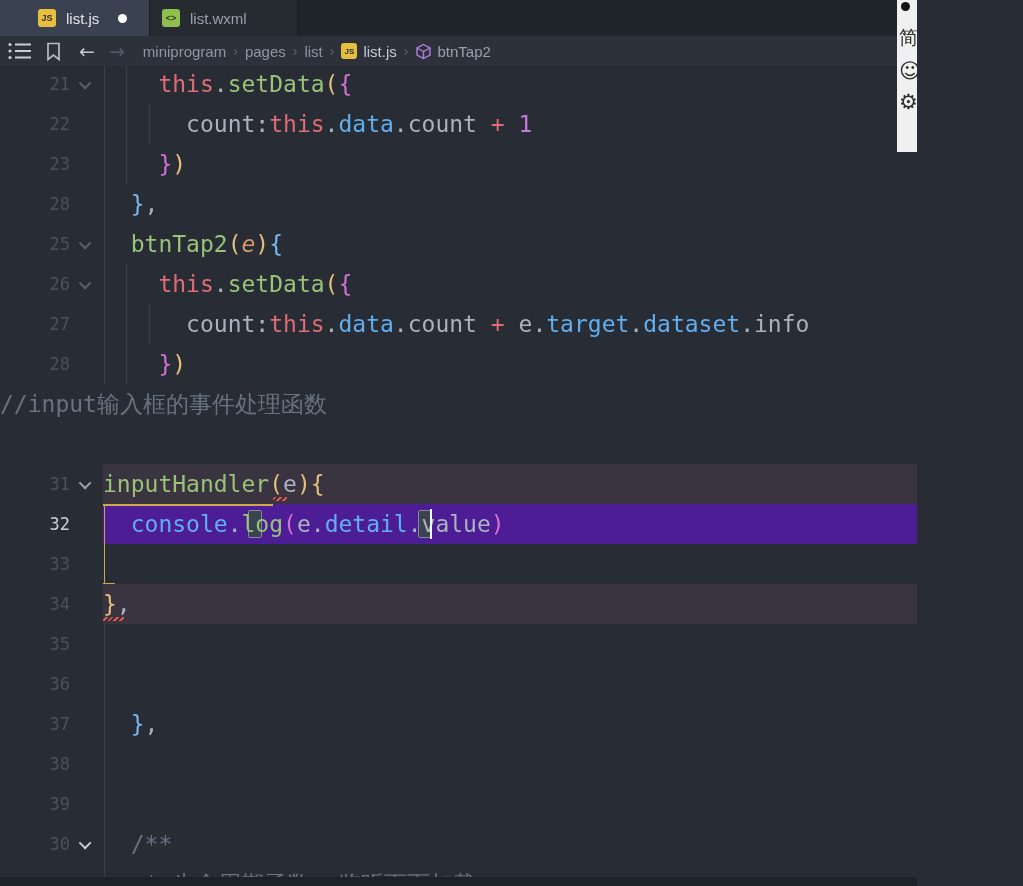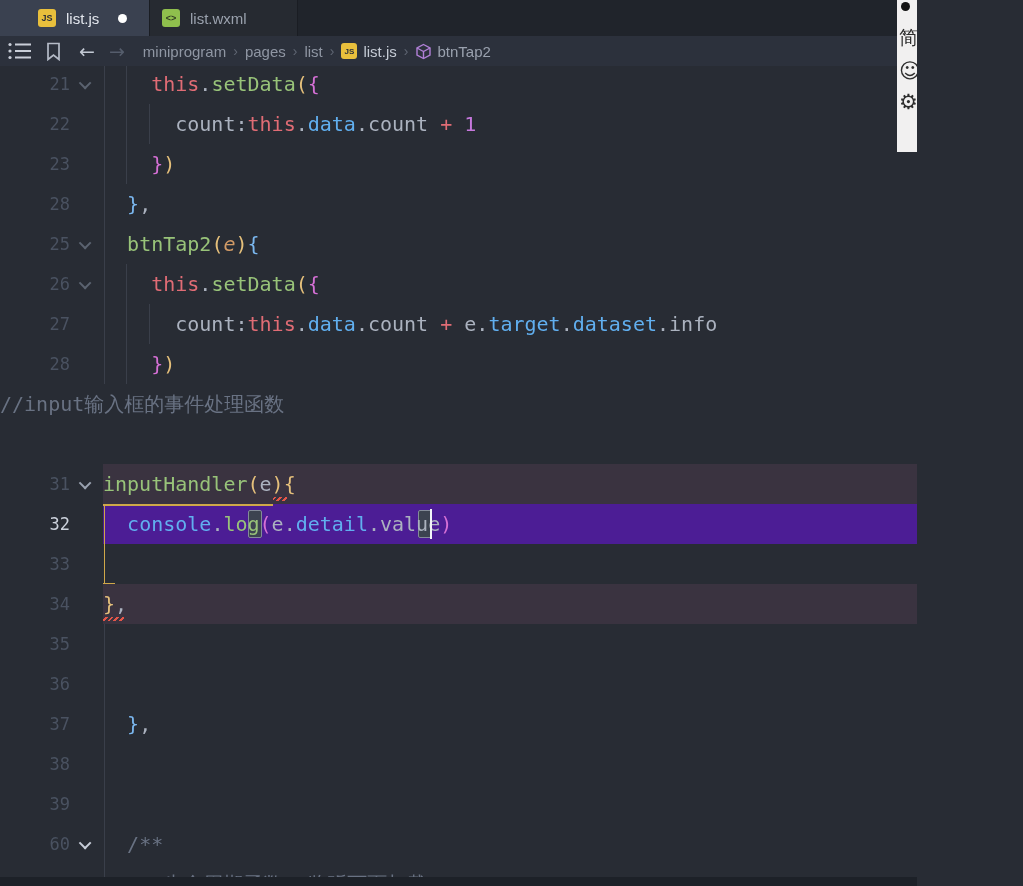--- a/index.html
+++ b/index.html
@@ -43,21 +43,21 @@
   .line { display:flex; height:40px; position:relative; }
   .gutter { width:103px; display:flex; flex:none; }
   .ln { width:70px; text-align:right; font-family:"DejaVu Sans Mono", monospace; font-size:17px;
     line-height:40px; color:#4a5261; }
   .ln.bright { color:#ccd2dc; }
   .foldbox { width:33px; display:flex; align-items:center; justify-content:center; }
   .chev { width:9px; height:9px; border-left:2px solid #5b6370; border-bottom:2px solid #5b6370;
     transform:rotate(-45deg) translateY(-2px); }
   .chev.mid { border-color:#9aa2b0; }
   .chev.bright { border-color:#c7cdd8; }
-  .code { position:relative; flex:1; font-family:"DejaVu Sans Mono", monospace; font-size:20px;
+  .code { position:relative; flex:1; font-family:"DejaVu Sans Mono", monospace; font-size:23px;
     line-height:40px; white-space:pre; }
   .code.bg-scope { background:#3a3340; }
   .code.bg-current { background:#4c1d95; }
   .tok { position:relative; z-index:2; }
   .tk-fg{color:#abb2bf} .tk-red{color:#e06c75} .tk-blue{color:#61afef} .tk-green{color:#98c379}
   .tk-purple{color:#c678dd} .tk-orange{color:#d19a66; font-style:italic} .tk-comment{color:#697283}
   .tk-bgold{color:#e5c07b} .tk-bpink{color:#d670d6} .tk-bblue{color:#7bb8f0}
   .guide { position:absolute; top:0; bottom:0; width:1px; background:#3a3f4a; z-index:0; }
   .guide.gold { background:#cfa849; width:1.5px; }
   .capline { position:absolute; height:1.5px; background:#cfa849; z-index:1; }
@@ -259,21 +259,21 @@
         </div>
         <div class="line">
           <div class="gutter">
             <span class="ln">39</span>
             <span class="foldbox"></span>
           </div>
           <div class="code"><span class="guide" style="left: 0.5px;"></span></div>
         </div>
         <div class="line">
           <div class="gutter">
-            <span class="ln">60</span>
+            <span class="ln">30</span>
             <span class="foldbox">
               <span class="chev bright"></span>
             </span>
           </div>
           <div class="code"><span class="guide" style="left: 0.5px;"></span><span class="tok tk-fg">  </span><span class="tok tk-comment">/**</span></div>
         </div>
         <div class="line">
           <div class="gutter">
             <span class="ln">41</span>
             <span class="foldbox"></span>

